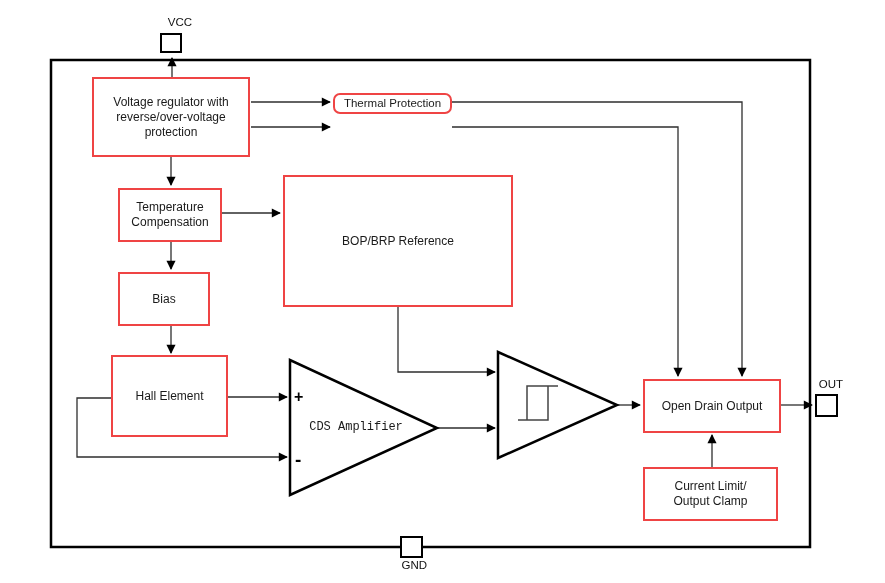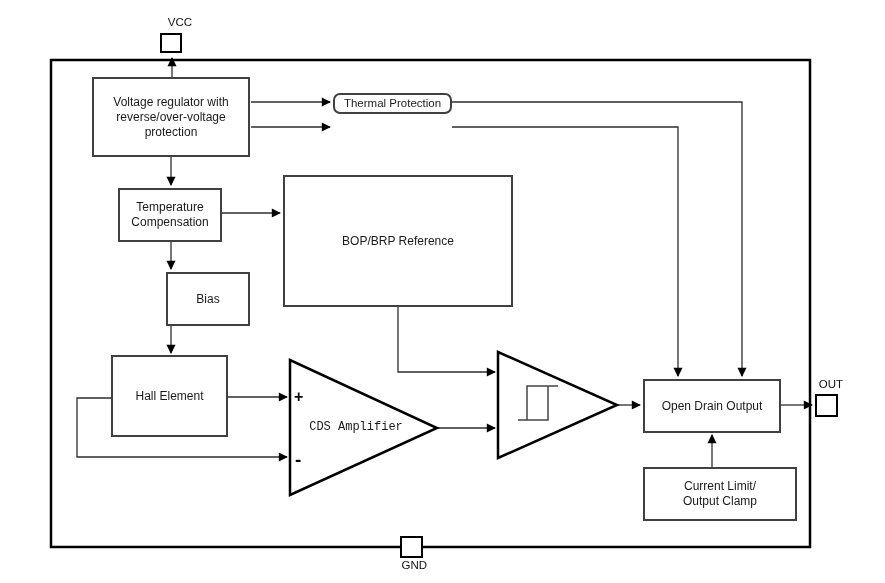--- a/index.html
+++ b/index.html
@@ -7,21 +7,21 @@
     position:relative;
     width:885px;height:583px;
     background:#ffffff;
     font-family:"Liberation Sans", sans-serif;
     color:#1a1a1a;
     overflow:hidden;
   }
   .layer{position:absolute;left:0;top:0;z-index:1;}
   .box{
     position:absolute;
-    border:2px solid #404040;
+    border:2px solid #ef4444;
     background:#fff;
     display:flex;align-items:center;justify-content:center;
     text-align:center;
     font-size:12px;line-height:1.25;
     z-index:2;
     box-sizing:border-box;
     padding:0 4px;
   }
   .box.small{font-size:11.5px;padding:0 2px;}
   .pin{
@@ -107,33 +107,33 @@
 
 
   <div class="box" style="left:118px;top:188px;width:104px;height:54px;">
     <span>Temperature Compensation</span>
   </div>
 
   <div class="box" style="left:283px;top:175px;width:230px;height:132px;">
     <span>BOP/BRP Reference</span>
   </div>
 
-  <div class="box" style="left:118px;top:272px;width:84px;height:54px;margin-left:48px;">
+  <div class="box" style="left:118px;top:272px;width:92px;height:54px;">
     <span>Bias</span>
   </div>
 
   <div class="box" style="left:111px;top:355px;width:117px;height:82px;">
     <span>Hall Element</span>
   </div>
 
   <div class="box" style="left:643px;top:379px;width:138px;height:54px;">
     <span>Open Drain Output</span>
   </div>
 
-  <div class="box" style="left:643px;top:467px;width:154px;height:54px;">
+  <div class="box" style="left:643px;top:467px;width:135px;height:54px;">
     <span>
       <span style="display:block">Current Limit/</span>
       <span style="display:block">Output Clamp</span>
     </span>
   </div>
 
   <div class="overlay-label" style="left:300px;top:420px;width:112px;font-family:Liberation Mono, monospace;">CDS Amplifier</div>
   <div class="amp-sign" style="left:294px;top:389px;">+</div>
   <div class="amp-sign" style="left:295px;top:450px;font-size:19px;">-</div>
 

